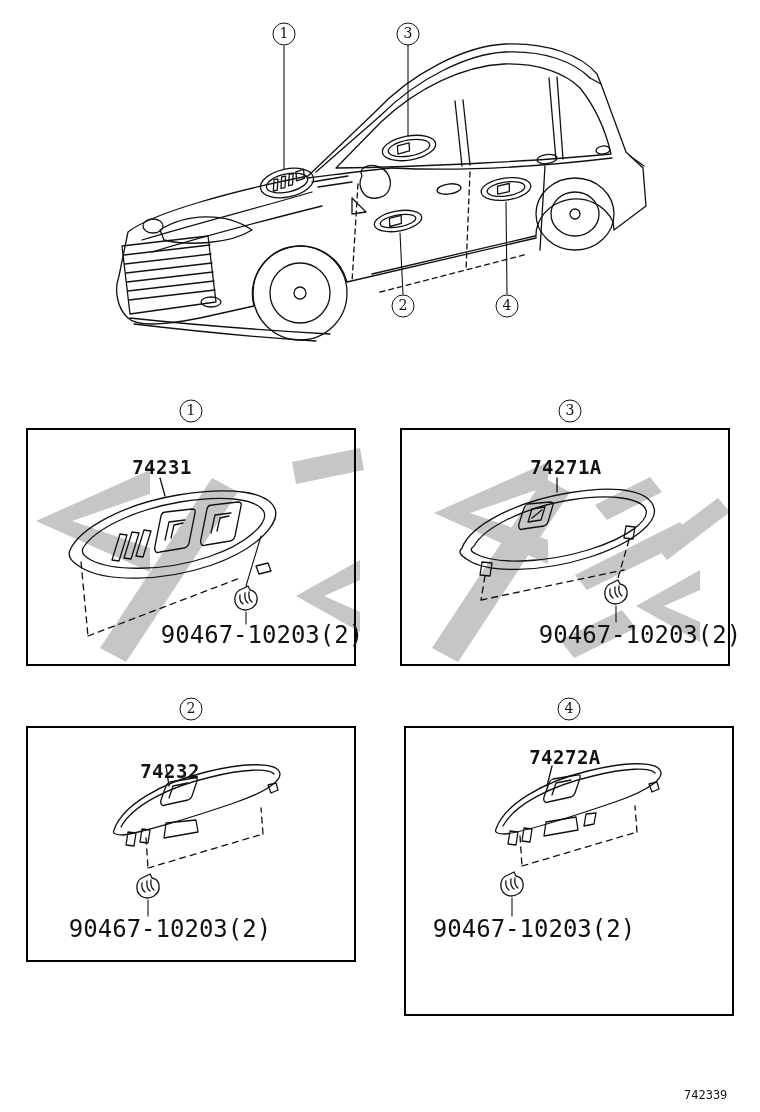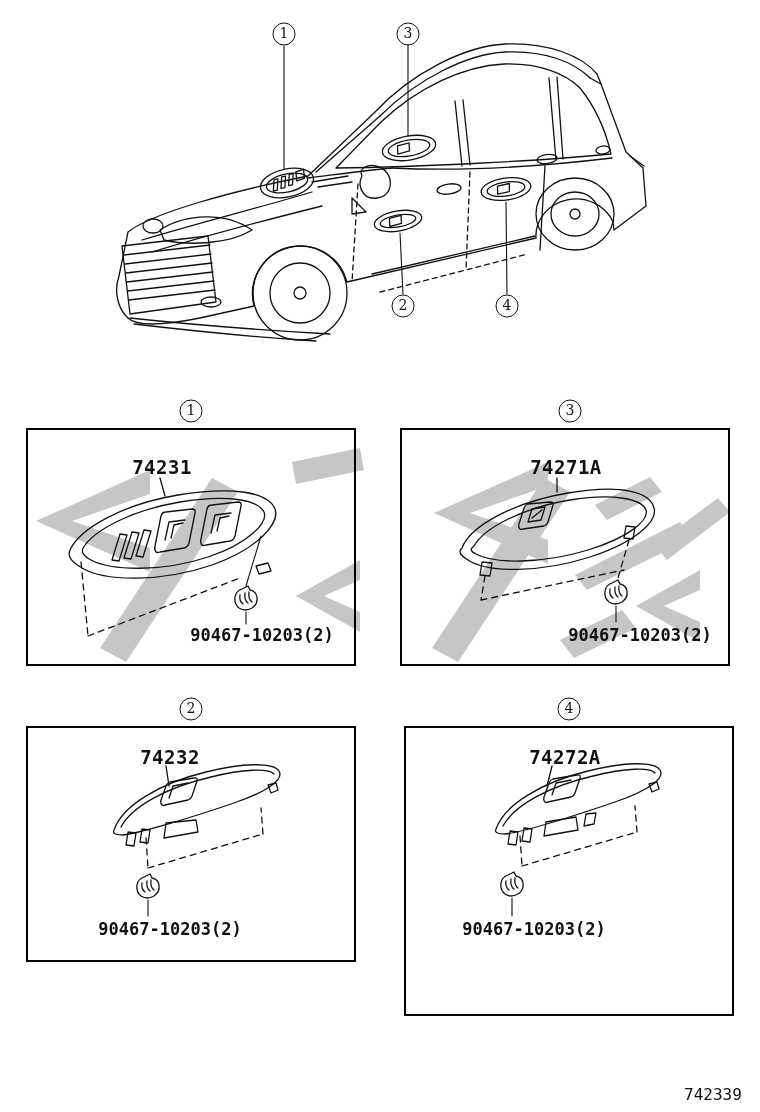--- a/index.html
+++ b/index.html
@@ -18,24 +18,24 @@
   .part-box{
     position:absolute;box-sizing:border-box;border:2px solid #000;background:transparent;z-index:2;
   }
   .part-box svg{position:absolute;left:0;top:0;}
   .part-label{
     position:absolute;transform:translateX(-50%);white-space:nowrap;
     font-weight:bold;font-size:19px;line-height:22px;letter-spacing:0.5px;z-index:3;
   }
   .clip-label{
     position:absolute;transform:translateX(-50%);white-space:nowrap;
-    font-weight:bold;font-size:17px;line-height:22px;letter-spacing:0px;z-index:3;
+    font-weight:normal;font-size:24px;line-height:22px;letter-spacing:0px;z-index:3;
   }
   .fig-number{
-    position:absolute;left:684px;top:1086px;font-size:16px;line-height:18px;z-index:3;
+    position:absolute;left:684px;top:1086px;font-size:12px;line-height:18px;z-index:3;
   }
   .wm{z-index:0;}
   .carsvg{z-index:1;}
 </style>
 </head>
 <body>
 
 <svg class="layer wm" width="760" height="1112" viewBox="0 0 760 1112">
   <g fill="#c6c6c6">
     <path d="M150,470 L36,521 L150,572 L150,548 L72,521 L150,494 Z"></path>
@@ -208,21 +208,21 @@
       <path d="M138,95 L136,110 L170,104 L168,92 Z"></path>
       <path d="M240,57 L248,55 L250,62 L243,65 Z"></path>
       <path stroke-dasharray="6 5" d="M118,110 L120,140 M120,140 L235,106 M235,106 L233,80"></path>
       <g transform="translate(108,146)">
         <path d="M10,2 L14,0 L16,4 Q22,5 23,11 Q24,18 18,22 Q11,26 5,22 Q0,18 1,11 Q2,5 8,3 Z"></path>
         <path d="M6,9 Q5,15 9,18 M11,7 Q10,14 14,17 M15,6 Q14,13 18,16"></path>
       </g>
       <path stroke-width="1.1" d="M120,172 L120,188"></path>
     </g>
   </svg>
-  <div class="part-label" style="left:142px;top:18px">74232</div>
+  <div class="part-label" style="left:142px;top:32px">74232</div>
   <div class="clip-label" style="left:142px;top:190px">90467-10203(2)</div>
 </div>
 
 <div class="part-box" style="left:404px;top:726px;width:330px;height:290px">
   <svg width="326" height="232" viewBox="0 0 326 232">
     <g stroke="#111" fill="none" stroke-width="1.3" stroke-linejoin="round" stroke-linecap="round">
       <path d="M146,38 L141,58"></path>
       <path d="M90,101 C98,77 136,54 182,43 C218,34 248,33 254,42 C259,50 244,62 209,74 C165,89 116,104 99,106 C93,106 88,105 90,101 Z"></path>
       <path d="M97,98 C108,77 144,58 187,48 C219,40 244,39 249,45"></path>
       <path d="M139,74 Q137,72 138,69 L143,55 Q144,52 147,51 L171,47 Q175,46 174,50 L169,65 Q168,68 165,69 L142,74 Q140,75 139,74 Z"></path>

